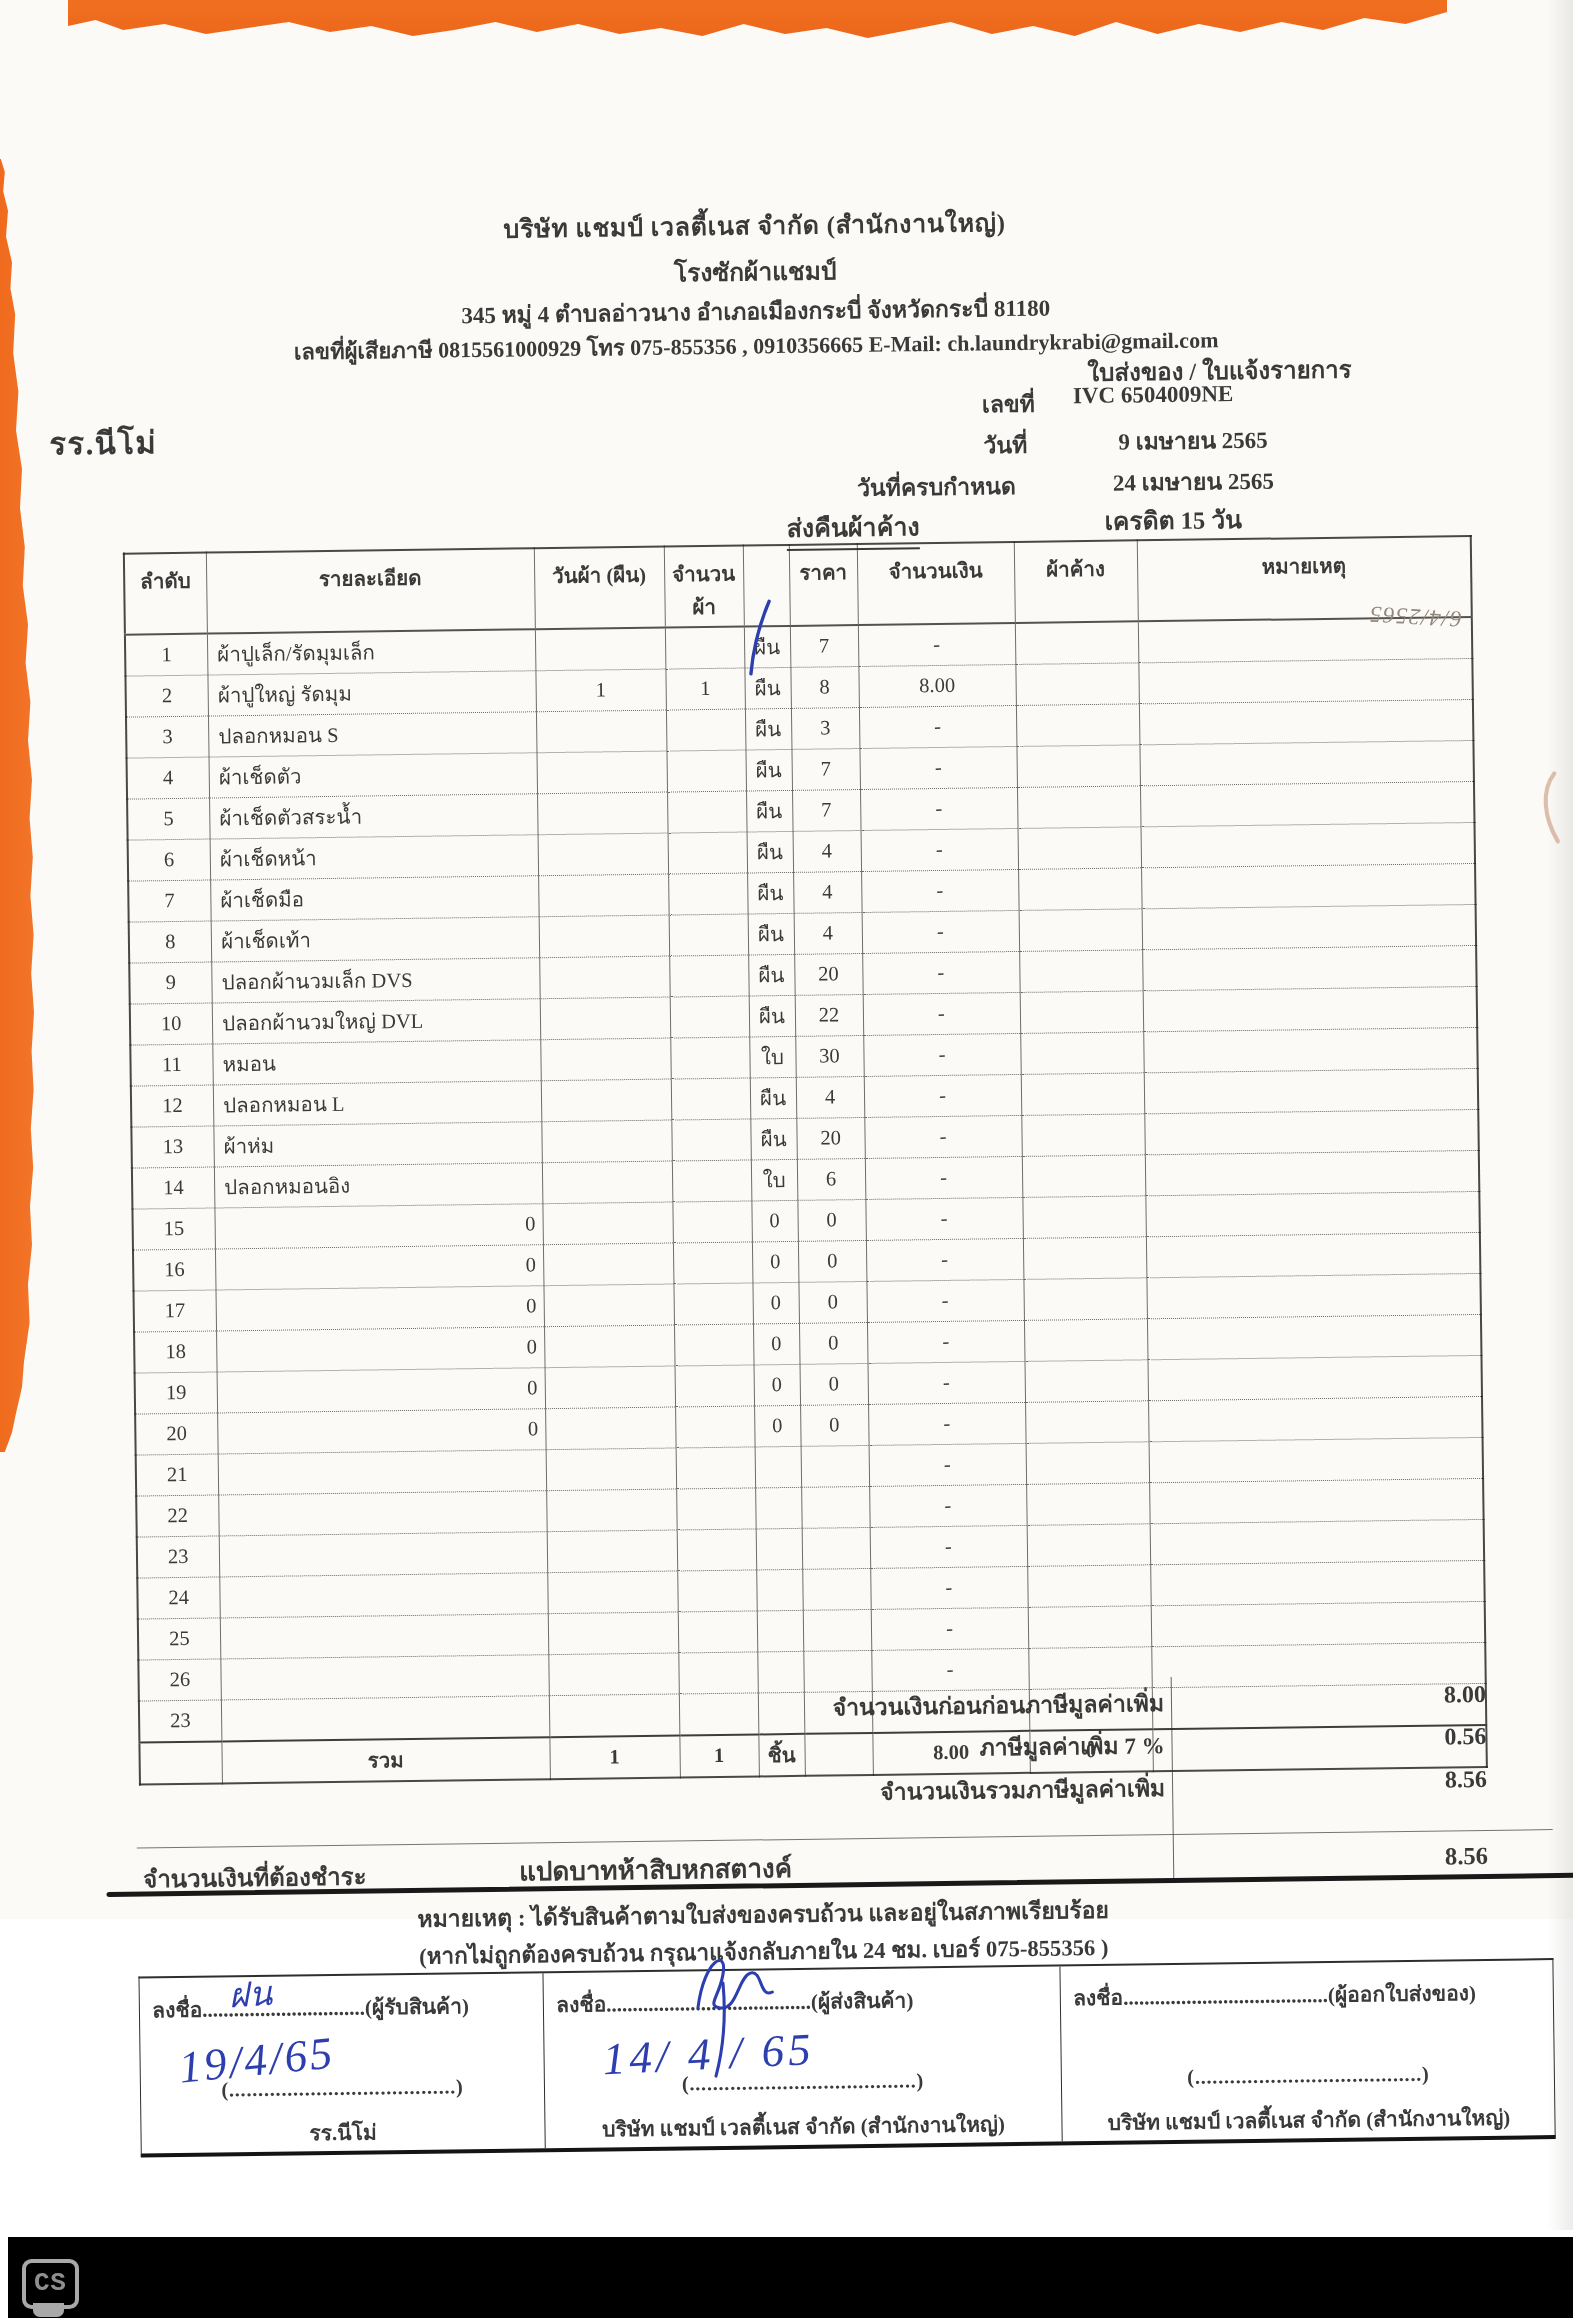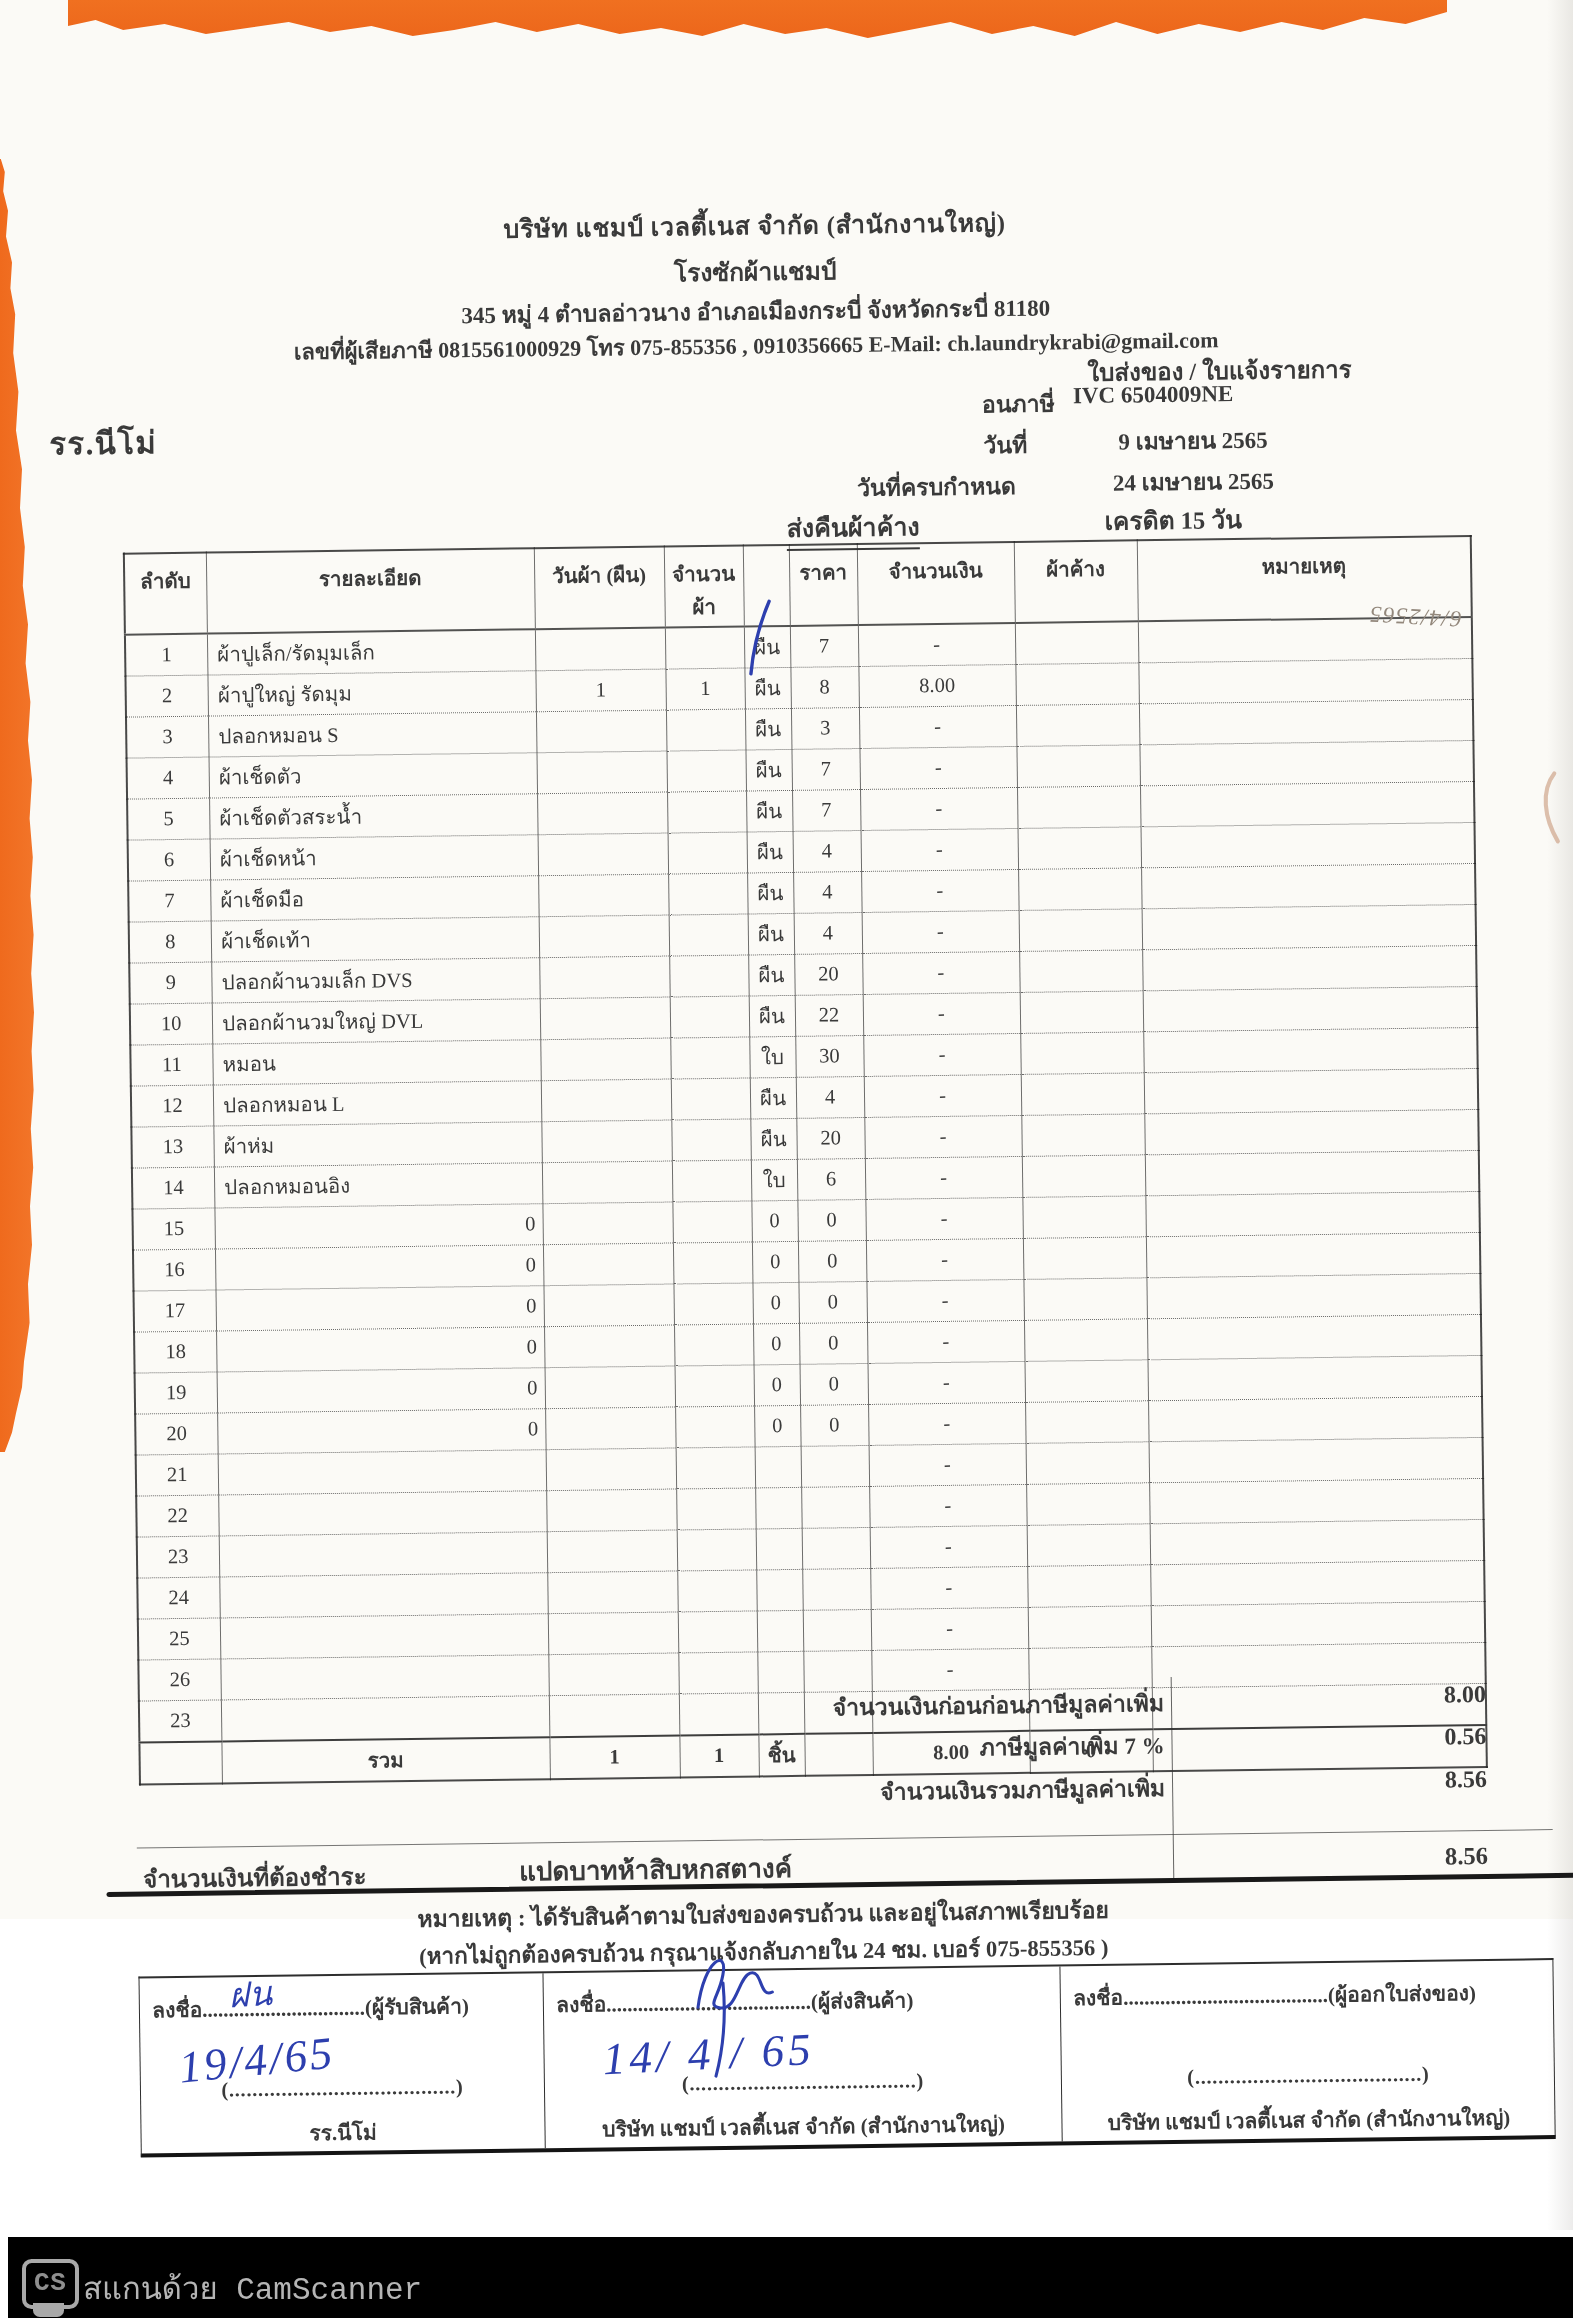--- a/index.html
+++ b/index.html
@@ -81,21 +81,21 @@
   <div id="doc">
 
     <div class="center-block t1" style="top:205px;">บริษัท แชมป์ เวลตี้เนส จำกัด (สำนักงานใหญ่)</div>
     <div class="center-block t2" style="top:252px;">โรงซักผ้าแชมป์</div>
     <div class="center-block t3" style="top:293px;">345 หมู่ 4 ตำบลอ่าวนาง อำเภอเมืองกระบี่ จังหวัดกระบี่ 81180</div>
     <div class="center-block t4" style="top:328px;">เลขที่ผู้เสียภาษี 0815561000929 โทร 075-855356 , 0910356665 E-Mail: ch.laundrykrabi@gmail.com</div>
     <div class="val" style="right:213px;top:357px;font-size:24px;">ใบส่งของ / ใบแจ้งรายการ</div>
 
     <div class="customer">รร.นีโม่</div>
 
-    <div class="lbl" style="left:991px;top:389px;">อนภาษี่</div>
+    <div class="lbl" style="left:991px;top:389px;">เลขที่</div>
     <div class="val" style="left:1082px;top:387px;">IVC 6504009NE</div>
     <div class="lbl" style="left:992px;top:430px;font-family:Liberation Mono, monospace;">วันที่</div>
     <div class="val" style="left:1127px;top:428px;">9 เมษายน 2565</div>
     <div class="lbl" style="left:865px;top:471px;">วันที่ครบกำหนด</div>
     <div class="val" style="left:1121px;top:469px;">24 เมษายน 2565</div>
 
     <div class="return-title">ส่งคืนผ้าค้าง</div>
     <div class="credit">เครดิต 15 วัน</div>
 
     <table class="items">
@@ -491,17 +491,16 @@
 
     <svg style="left:1538px;top:780px;" width="34" height="75" viewBox="0 0 50 110">
       <path d="M30,5 C10,30 14,70 34,105" stroke="#c8977a" stroke-width="6" fill="none" opacity="0.6" stroke-linecap="round"></path>
     </svg>
 
   </div>
 
   <div class="cs-footer">
     <div class="cs-logo">CS</div>
     <div class="cs-tab"></div>
-    <div class="cs-text">สแกนด้วย CamScanner</div>
   </div>
 
 </div>
 
 
 </body></html>

